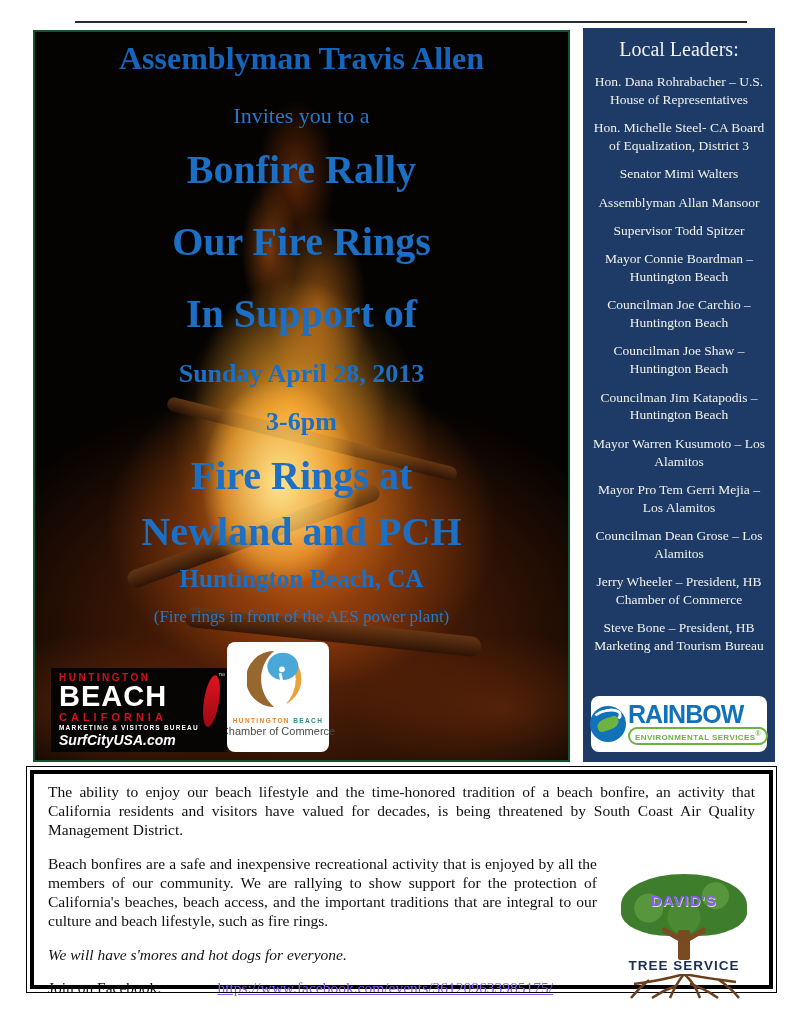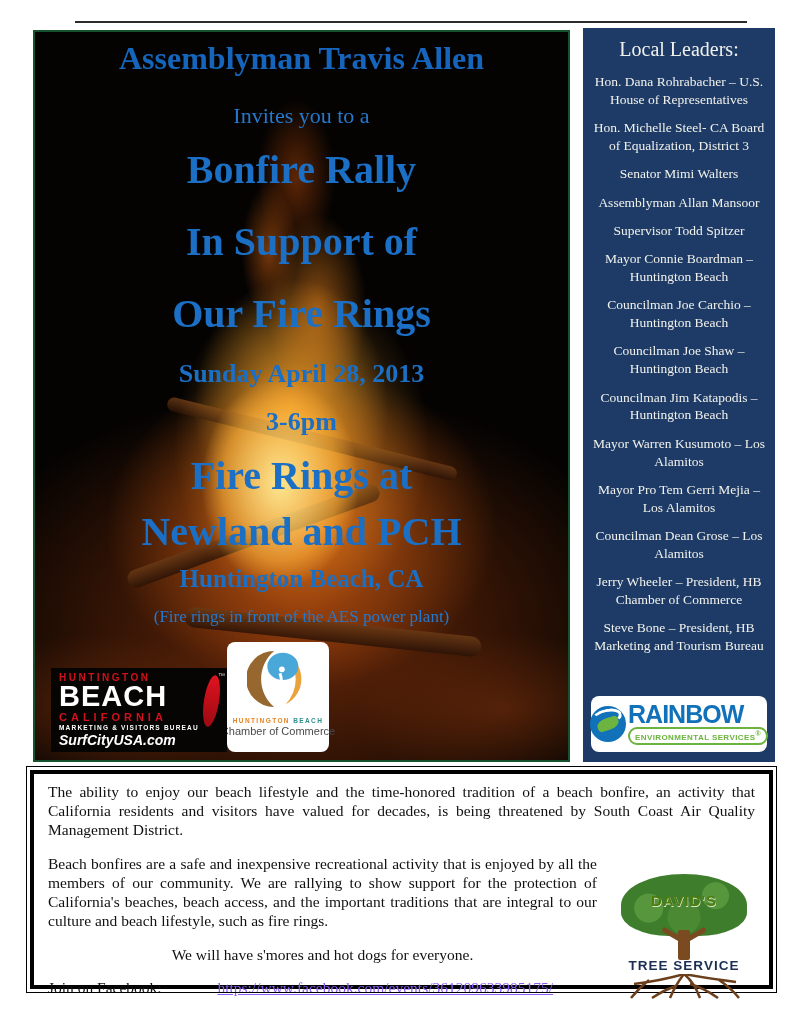--- a/index.html
+++ b/index.html
@@ -138,41 +138,41 @@
 
   
   .footer-box {
     position: absolute; left: 30px; top: 770px; width: 743px; height: 219px;
     background: #ffffff; border: 4px solid #000000;
     outline: 1px solid #000000; outline-offset: 3px;
     padding: 8px 14px 6px 14px;
     font-size: 15.5px; line-height: 1.24; color: #111111;
   }
   .footer-p { margin: 0 0 14px 0; text-align: justify; }
-  .footer-p.short { text-align: center; }
+  .footer-p.short { text-align: left; font-style: italic; }
   .fb-line { margin: 0; text-align: left; }
   .fb-link { color: #8b5cf6; text-decoration: underline; margin-left: 48px; }
 
   
   .tree-float {
     float: right; width: 142px; height: 126px; margin: 20px 0 0 16px;
     position: relative; font-family: "Liberation Sans", sans-serif;
   }
   .tree-canopy {
     position: absolute; left: 8px; top: 0; width: 126px; height: 62px;
     background:
       radial-gradient(circle at 22% 55%, #57963c 0 14px, transparent 15px),
       radial-gradient(circle at 75% 35%, #57963c 0 13px, transparent 14px),
       radial-gradient(circle at 50% 70%, #4b8a33 0 16px, transparent 17px),
       #3e7d2c;
     border-radius: 55% 55% 42% 42%;
   }
   .tree-name {
     position: absolute; left: 0; top: 18px; width: 142px; text-align: center;
-    color: #4d7c0f; font-weight: bold; font-size: 15px; letter-spacing: 1px;
+    color: #8b5cf6; font-weight: bold; font-size: 15px; letter-spacing: 1px;
     text-shadow: 0.5px 0.5px 0 #d8e6cc;
   }
   .tree-trunk { position: absolute; left: 65px; top: 56px; width: 12px; height: 30px; background: #7a4a21; border-radius: 2px; }
   .tree-branch-l { position: absolute; left: 48px; top: 58px; width: 22px; height: 5px; background: #7a4a21; transform: rotate(30deg); border-radius: 2px; }
   .tree-branch-r { position: absolute; left: 72px; top: 58px; width: 22px; height: 5px; background: #7a4a21; transform: rotate(-30deg); border-radius: 2px; }
   .tree-service {
     position: absolute; left: 0; top: 84px; width: 142px; text-align: center;
     color: #1c2f52; font-weight: bold; font-size: 13.5px; letter-spacing: 1px;
   }
   .tree-roots { position: absolute; left: 11px; top: 100px; }
@@ -186,22 +186,22 @@
   <div class="fire-bg"></div>
   <div class="log log-a"></div>
   <div class="log log-b"></div>
   <div class="log log-c"></div>
   <div class="fire-glow2"></div>
 
   <div class="fire-content">
     <div class="f-title">Assemblyman Travis Allen</div>
     <div class="f-invite">Invites you to a</div>
     <div class="f-h1 l1">Bonfire Rally</div>
+    <div class="f-h1 l3">Our Fire Rings</div>
     <div class="f-h1 l2">In Support of</div>
-    <div class="f-h1 l3">Our Fire Rings</div>
     <div class="f-date">Sunday April 28, 2013</div>
     <div class="f-time">3-6pm</div>
     <div class="f-loc l1">Fire Rings at</div>
     <div class="f-loc l2">Newland and PCH</div>
     <div class="f-city">Huntington Beach, CA</div>
     <div class="f-note">(Fire rings in front of the AES power plant)</div>
 
     <div class="logo-row">
 
       <div class="hb-logo">

